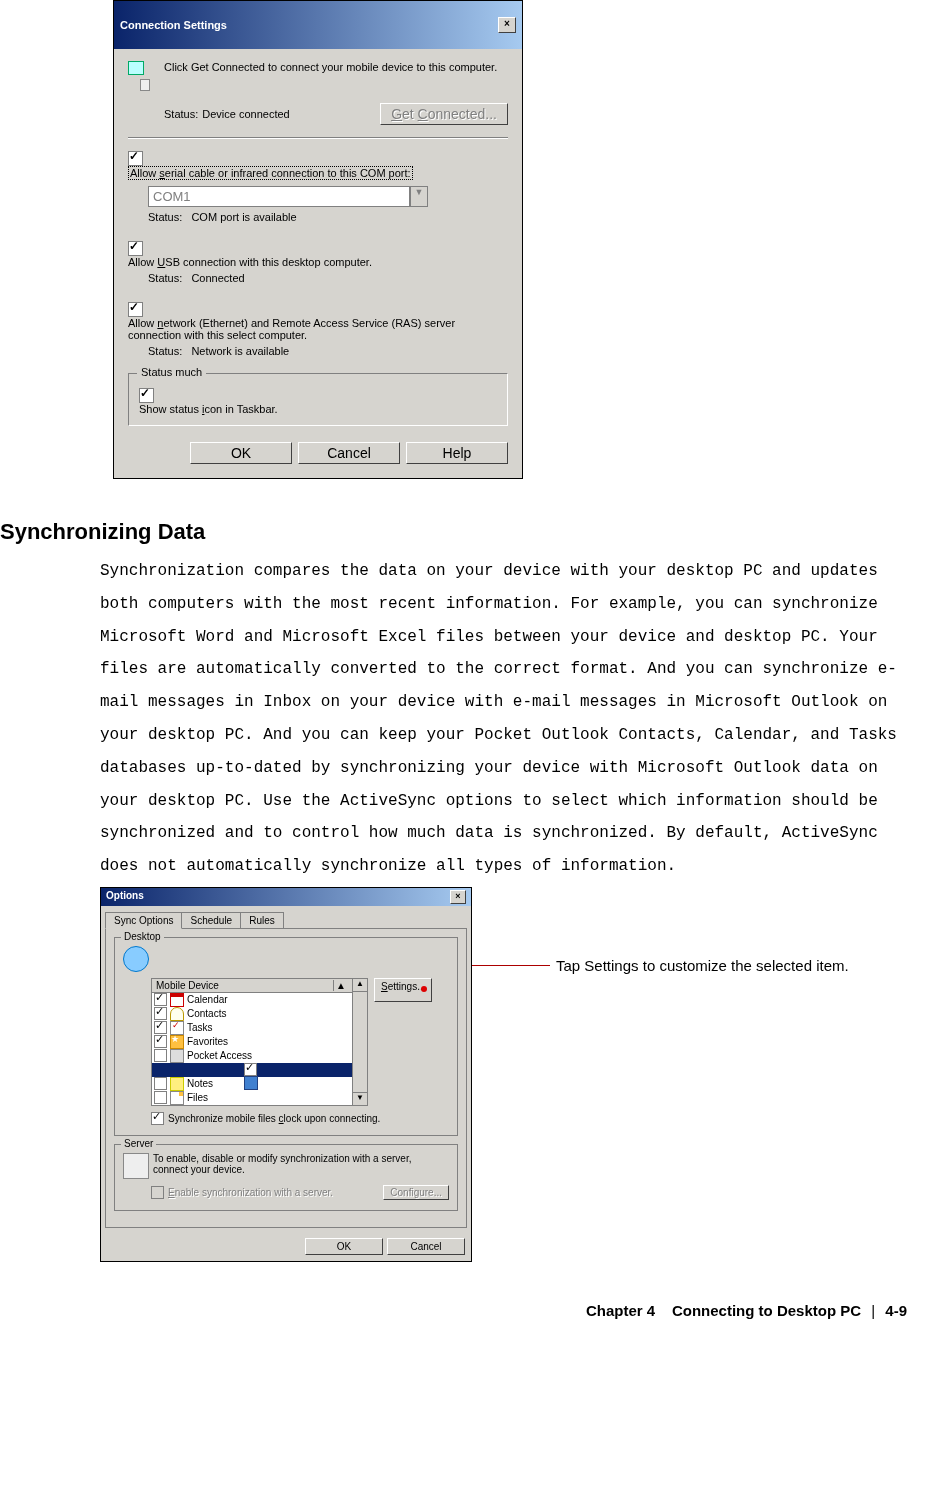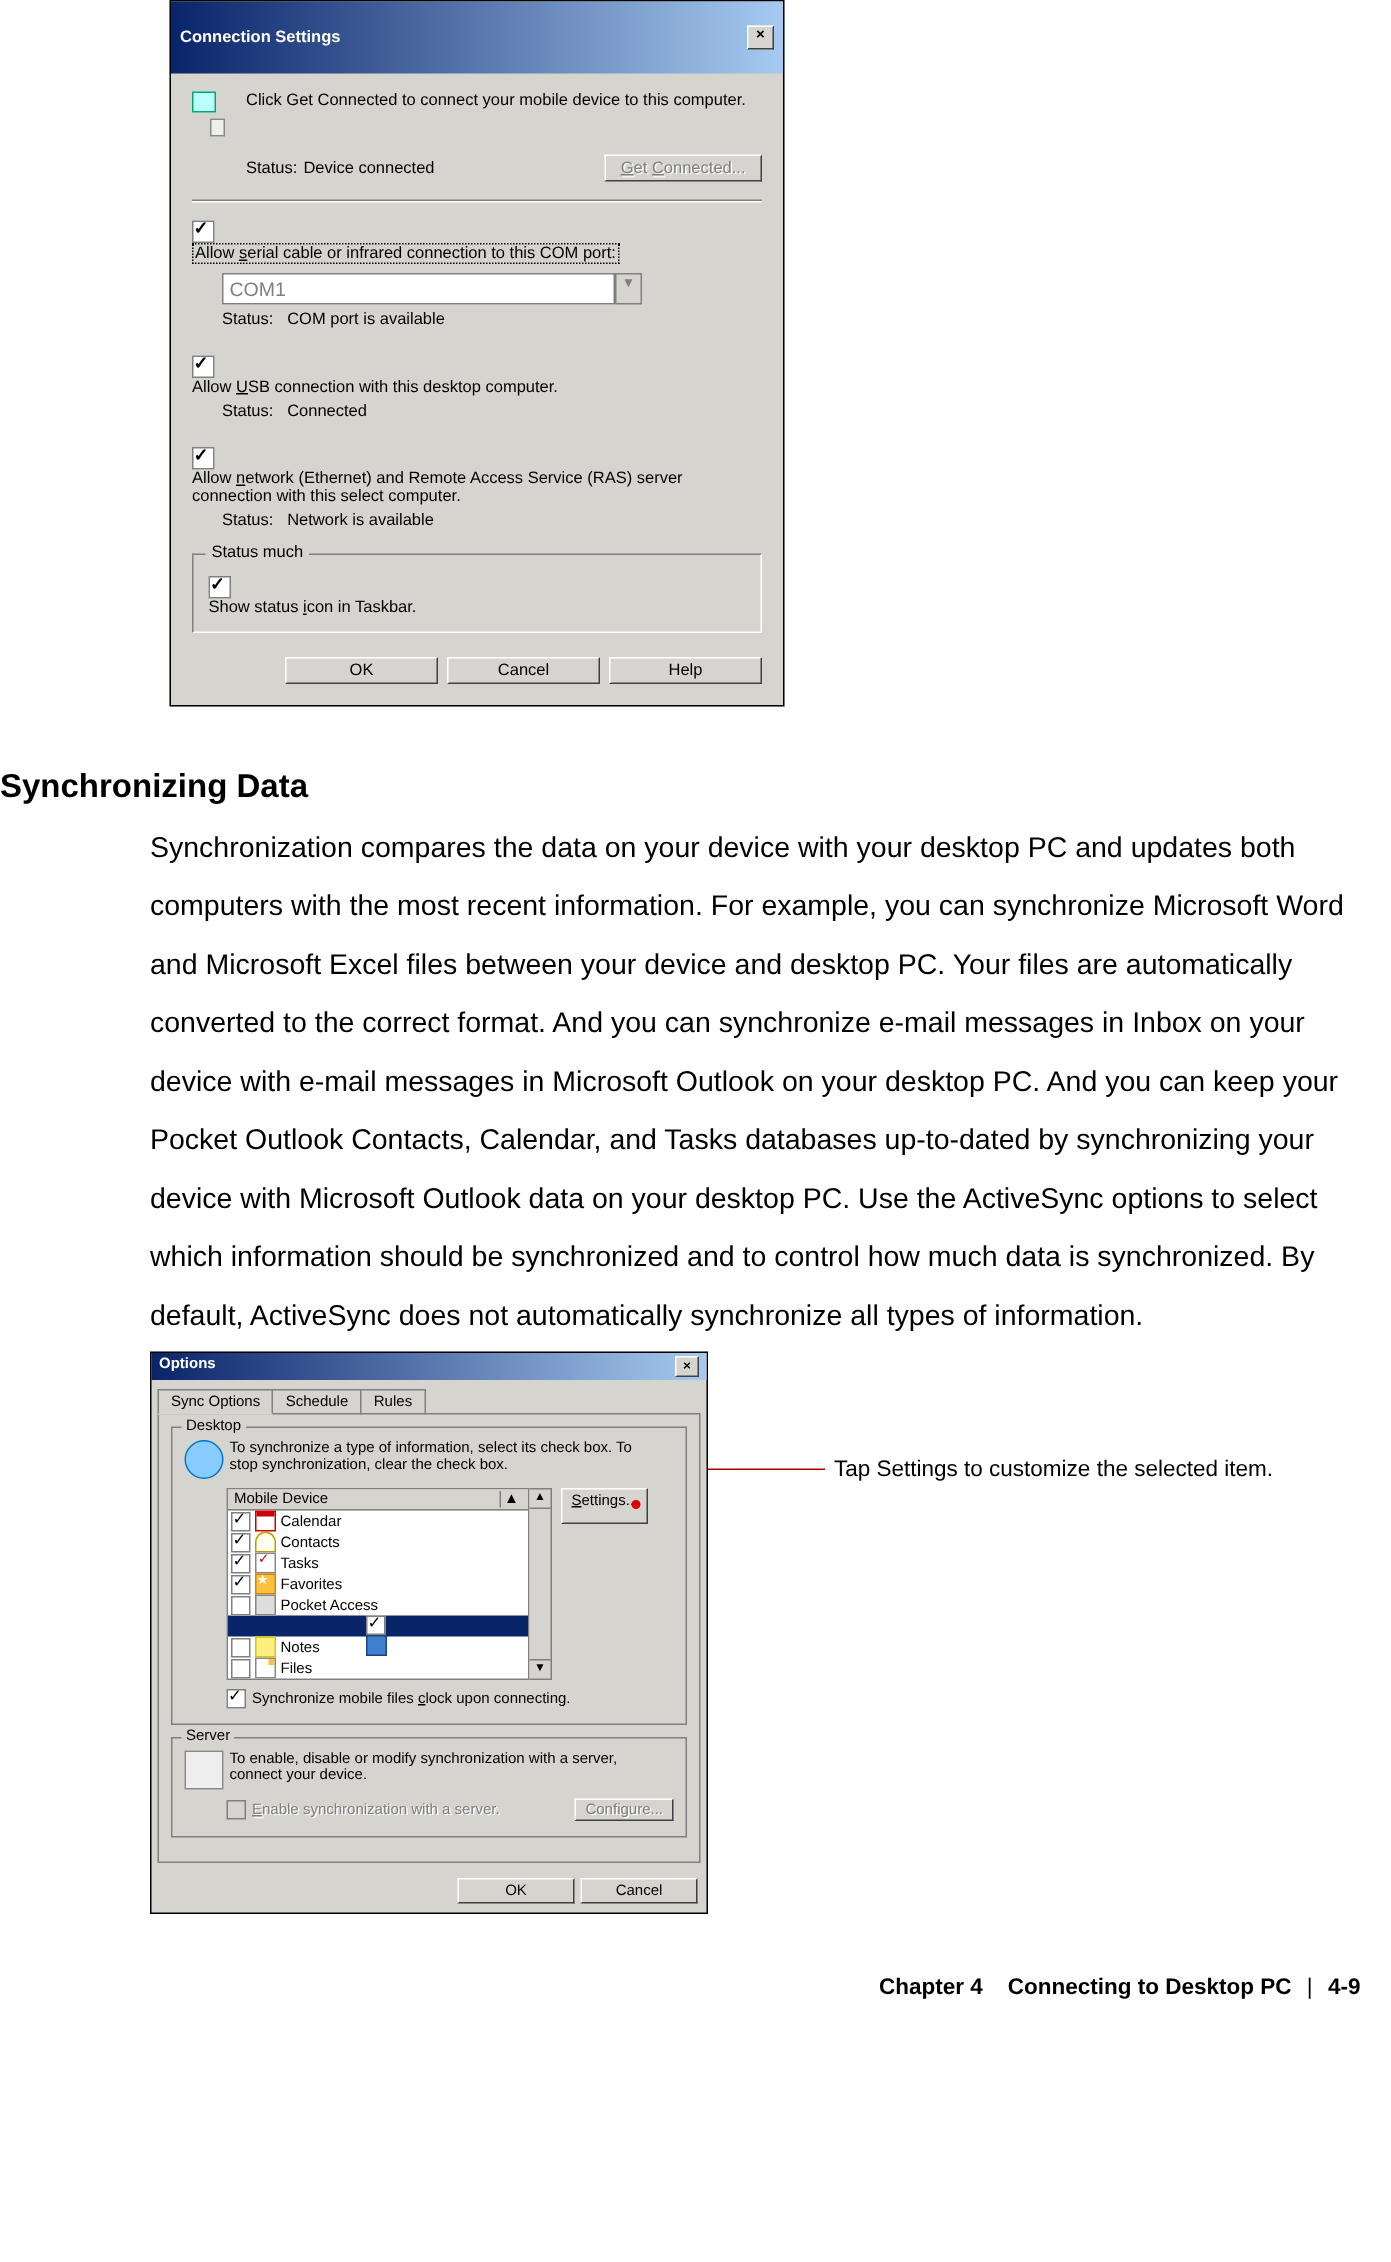--- a/index.html
+++ b/index.html
@@ -76,21 +76,21 @@
     margin-top: 10px;
     display:flex;
     align-items:center;
   }
   .btn {
     background: #d6d4cf;
     border: 1px solid #fff;
     border-right-color: #404040;
     border-bottom-color: #404040;
     padding: 2px 10px;
-    font-size: 11px;
+    font-size: 14px;
     font-family: Tahoma, sans-serif;
     min-width: 70px;
     text-align:center;
     cursor: default;
   }
   .btn.disabled {
     color: #808080;
     text-shadow: 1px 1px 0 #fff;
   }
   .hr {
@@ -175,22 +175,23 @@
   
   h2.sec-h {
     font-family: Arial, Helvetica, sans-serif;
     font-weight: 900;
     font-size: 22px;
     margin: 40px 0 10px 0;
   }
   p.body-p {
     margin: 0;
     padding-left: 100px;
-    font-size: 19px;
+    font-size: 16px;
     line-height: 2.05;
+    font-family: Liberation Mono, monospace;
   }
 
   
   .d2wrap {
     display:flex;
     align-items:flex-start;
     margin-top: 4px;
     padding-left: 100px;
   }
   .dialog2 {
@@ -482,21 +483,20 @@
         <div class="tab active">Sync Options</div>
         <div class="tab">Schedule</div>
         <div class="tab">Rules</div>
       </div>
       <div class="tabpanel">
 
         <div class="d2-fieldset">
           <div class="legend">Desktop</div>
           <div style="display:flex">
             <div class="d2-icon globe"></div>
-            <div class="d2-text">To synchronize a type of information, select its check box. To stop synchronization, clear the check box.</div>
           </div>
 
           <div class="listarea">
             <div class="listbox">
               <div class="listhdr">
                 <span>Mobile Device</span>
                 <span class="sortbtn">▲</span>
               </div>
               <div class="li">
                   <div class="chk2 on"></div>

